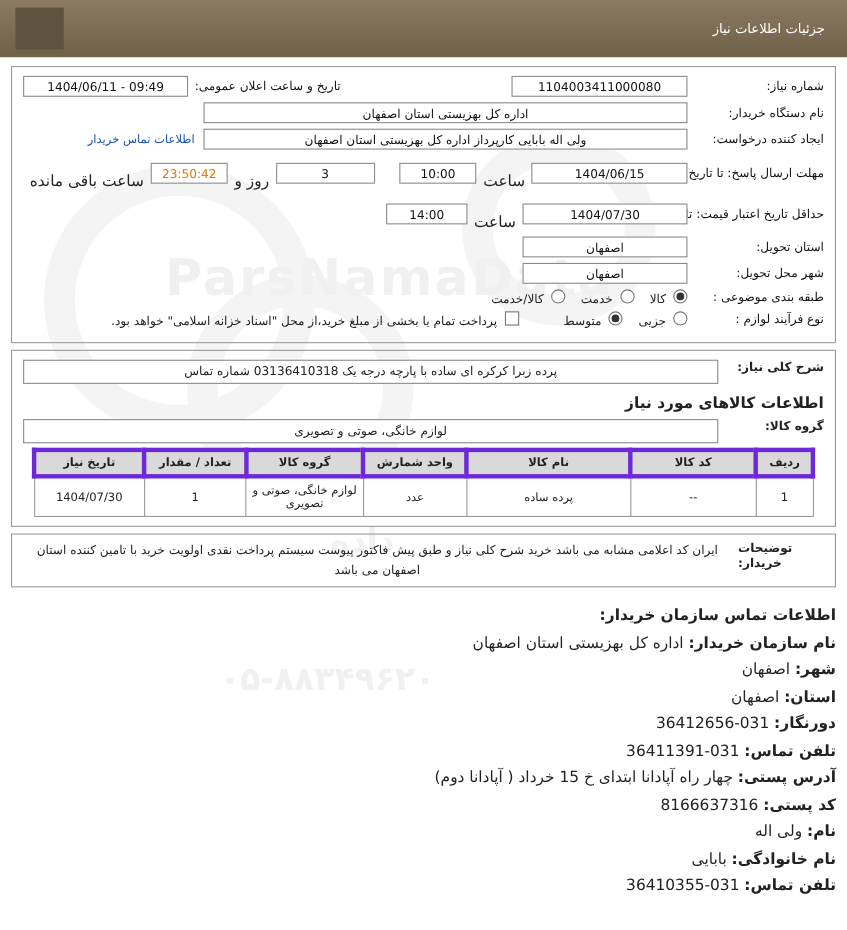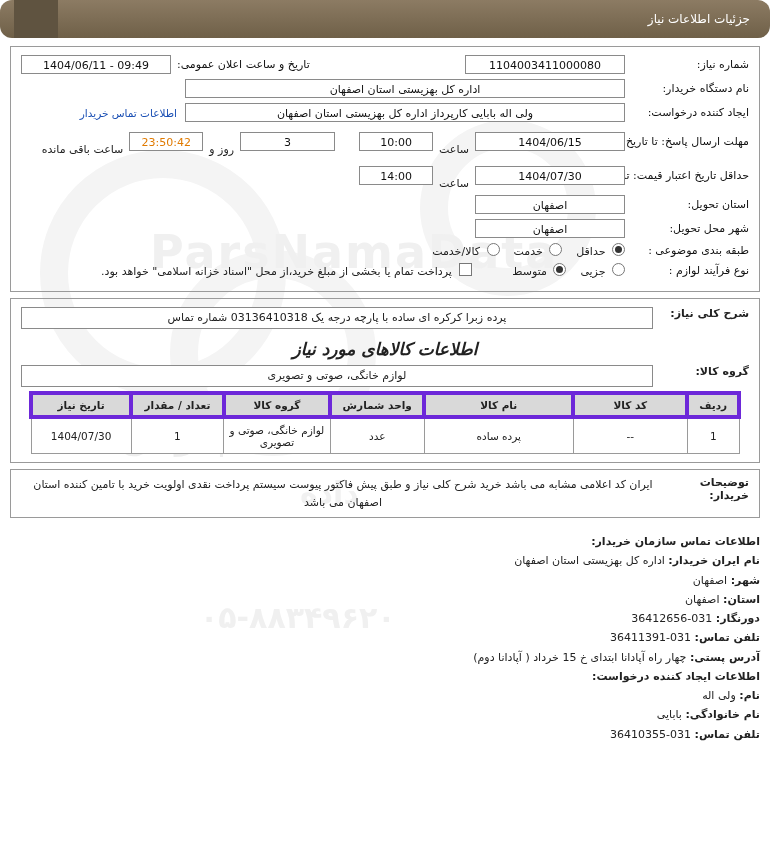--- a/index.html
+++ b/index.html
@@ -32,28 +32,27 @@
   .wm-circ{
     position:absolute;border:28px solid #f4f4f4;border-radius:50%;
   }
   .wmc1{width:190px;height:190px;top:150px;left:40px;}
   .wmc2{width:150px;height:150px;top:250px;left:170px;}
   .wmc3{width:120px;height:120px;top:120px;left:420px;}
 
   .page{position:relative;z-index:2;}
 
   .topbar{
-    height:38px;
+    height:52px;
     background:#7a6a56;
     background:linear-gradient(#8c7b63,#6f6048);
     color:#fff;
     display:flex;align-items:center;justify-content:flex-start;
     padding:0 14px;
     font-size:12px;
-    border-radius:12px;
   }
   .topbar .side{width:44px;height:38px;background:#5f5340;}
   .topbar-title{flex:1;text-align:right;padding-right:6px;}
 
   .panel{
     border:1px solid #9a9a9a;
     margin:8px 10px 0 10px;
     padding:8px 10px;
     background:rgba(255,255,255,0.0);
   }
@@ -78,21 +77,21 @@
     box-sizing:border-box;
     overflow:hidden;
     white-space:nowrap;
   }
   .fld.ltr{direction:ltr;}
   .w150{width:150px;}
   .w160{width:160px;}
   .w440{width:440px;}
   .w95{width:95px;}
   .w70{width:74px;}
-  .inline-lbl{padding:0 6px;font-size:11px;white-space:nowrap;margin-top:16px;}
+  .inline-lbl{padding:0 6px;font-size:14px;white-space:nowrap;margin-top:16px;}
   .link{color:#1a4fb4;font-size:10.5px;padding-right:8px;text-decoration:none;white-space:nowrap;}
   .orange{color:#e07a00;}
 
   .radio{
     display:inline-block;width:11px;height:11px;border:1px solid #777;border-radius:50%;
     background:#fff;vertical-align:-1px;margin-left:3px;position:relative;
   }
   .radio.on:after{
     content:"";position:absolute;inset:2px;border-radius:50%;background:#333;
   }
@@ -106,40 +105,40 @@
     border:1px solid #9a9a9a;
     margin:6px 10px 0 10px;
     padding:8px 10px;
   }
   .sec-row{display:flex;align-items:flex-start;}
   .sec-lbl{width:90px;text-align:right;font-weight:bold;font-size:11px;padding-left:6px;}
   .big-field{
     flex:1;border:1px solid #8a8a8a;background:#fff;min-height:20px;
     line-height:20px;text-align:center;font-size:11px;padding:0 6px;
   }
-  .center-title{text-align:center;font-weight:bold;font-size:17px;margin:10px 0 6px 0;font-style:italic;}
+  .center-title{text-align:right;font-weight:bold;font-size:14px;margin:10px 0 6px 0;}
 
   table.goods{
     width:712px;margin:4px auto 0 auto;border-collapse:collapse;font-size:10.5px;
     background:#fff;
   }
   table.goods th{
     background:#d9d9d9;border:4px solid #6d28d9;padding:4px 3px;font-weight:bold;text-align:center;
   }
   table.goods td{
     border:1px solid #9a9a9a;padding:5px 3px;text-align:center;background:#fff;
   }
   .notes-box{
     border:1px solid #9a9a9a;margin:6px 10px 0 10px;padding:6px 10px;display:flex;align-items:flex-start;
   }
-  .notes-lbl{width:78px;text-align:right;font-weight:bold;font-size:11px;padding-left:6px;}
+  .notes-lbl{width:78px;text-align:left;font-weight:bold;font-size:11px;padding-left:6px;}
   .notes-txt{flex:1;text-align:center;font-size:11px;line-height:1.6;}
 
   .contact{
-    margin:14px 10px 0 10px;font-size:11px;line-height:1.75;
+    margin:14px 10px 0 10px;font-size:14px;line-height:1.75;
   }
   .contact .h{font-weight:bold;}
   .contact b{font-weight:bold;}
   .ltr-num{direction:ltr;unicode-bidi:embed;display:inline-block;}
 </style>
 </head>
 <body>
 
 <div class="watermark">
   <div class="wm-circ wmc1"></div>
@@ -205,21 +204,21 @@
 
     <div class="row">
       <div class="lbl lbl-w">شهر محل تحویل:</div>
       <div class="fld w150">اصفهان</div>
     </div>
 
     <div class="row">
       <div class="lbl lbl-w">طبقه بندی موضوعی :</div>
       <span class="opt">
         <span class="radio on"></span>
-        <span>حداقل</span>
+        <span>کالا</span>
       </span>
       <span class="opt">
         <span class="radio"></span>
         <span>خدمت</span>
       </span>
       <span class="opt">
         <span class="radio"></span>
         <span>کالا/خدمت</span>
       </span>
     </div>
@@ -284,21 +283,21 @@
 
   <div class="notes-box">
     <div class="notes-lbl">توضیحات خریدار:</div>
     <div class="notes-txt">ایران کد اعلامی مشابه می باشد خرید شرح کلی نیاز و طبق پیش فاکتور پیوست سیستم پرداخت نقدی اولویت خرید با تامین کننده استان اصفهان می باشد</div>
   </div>
 
   <div class="contact">
     <div class="h">اطلاعات تماس سازمان خریدار:</div>
 
     <div>
-      <b>نام ایران خریدار:</b>
+      <b>نام سازمان خریدار:</b>
       <span>اداره کل بهزیستی استان اصفهان</span>
     </div>
     <div>
       <b>شهر:</b>
       <span>اصفهان</span>
     </div>
     <div>
       <b>استان:</b>
       <span>اصفهان</span>
     </div>
@@ -307,22 +306,25 @@
       <span class="ltr-num">36412656-031</span>
     </div>
     <div>
       <b>تلفن تماس:</b>
       <span class="ltr-num">36411391-031</span>
     </div>
     <div>
       <b>آدرس پستی:</b>
       <span>چهار راه آپادانا ابتدای خ 15 خرداد ( آپادانا دوم)</span>
     </div>
-
-    <div class="h">اطلاعات ایجاد کننده درخواست:</div>
+    <div>
+      <b>کد پستی:</b>
+      <span class="ltr-num">8166637316</span>
+    </div>
+
     <div>
       <b>نام:</b>
       <span>ولی اله</span>
     </div>
     <div>
       <b>نام خانوادگی:</b>
       <span>بابایی</span>
     </div>
     <div>
       <b>تلفن تماس:</b>

